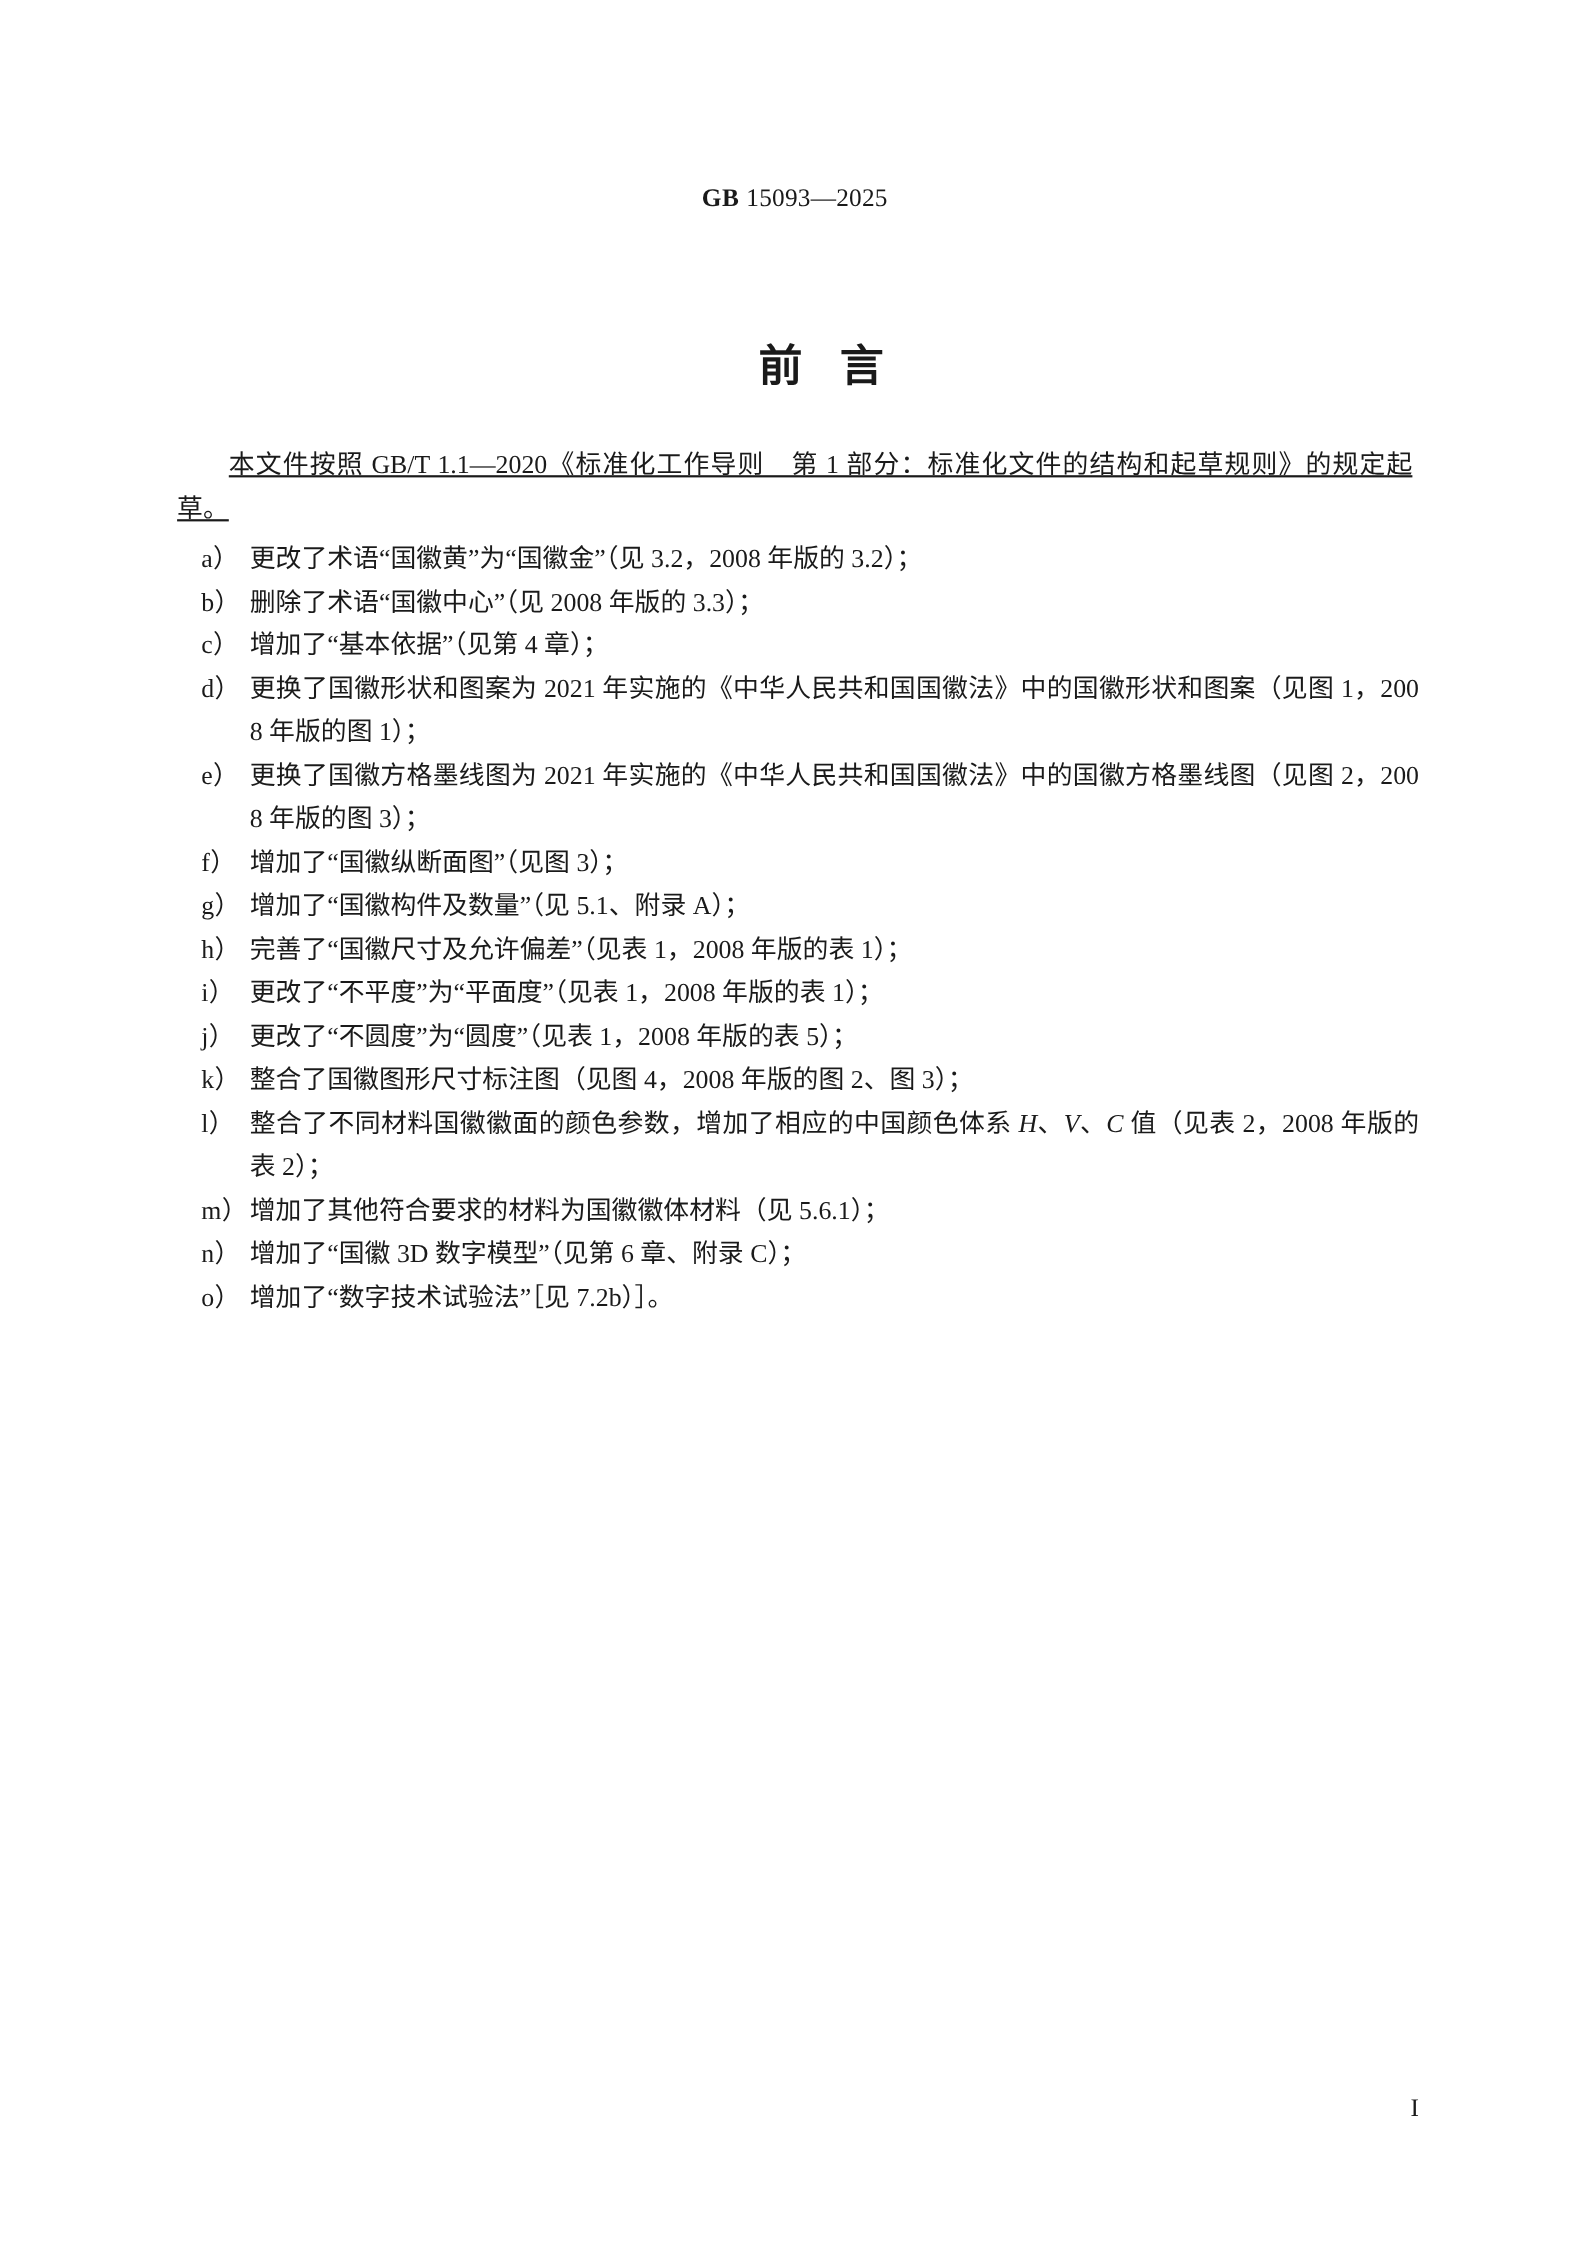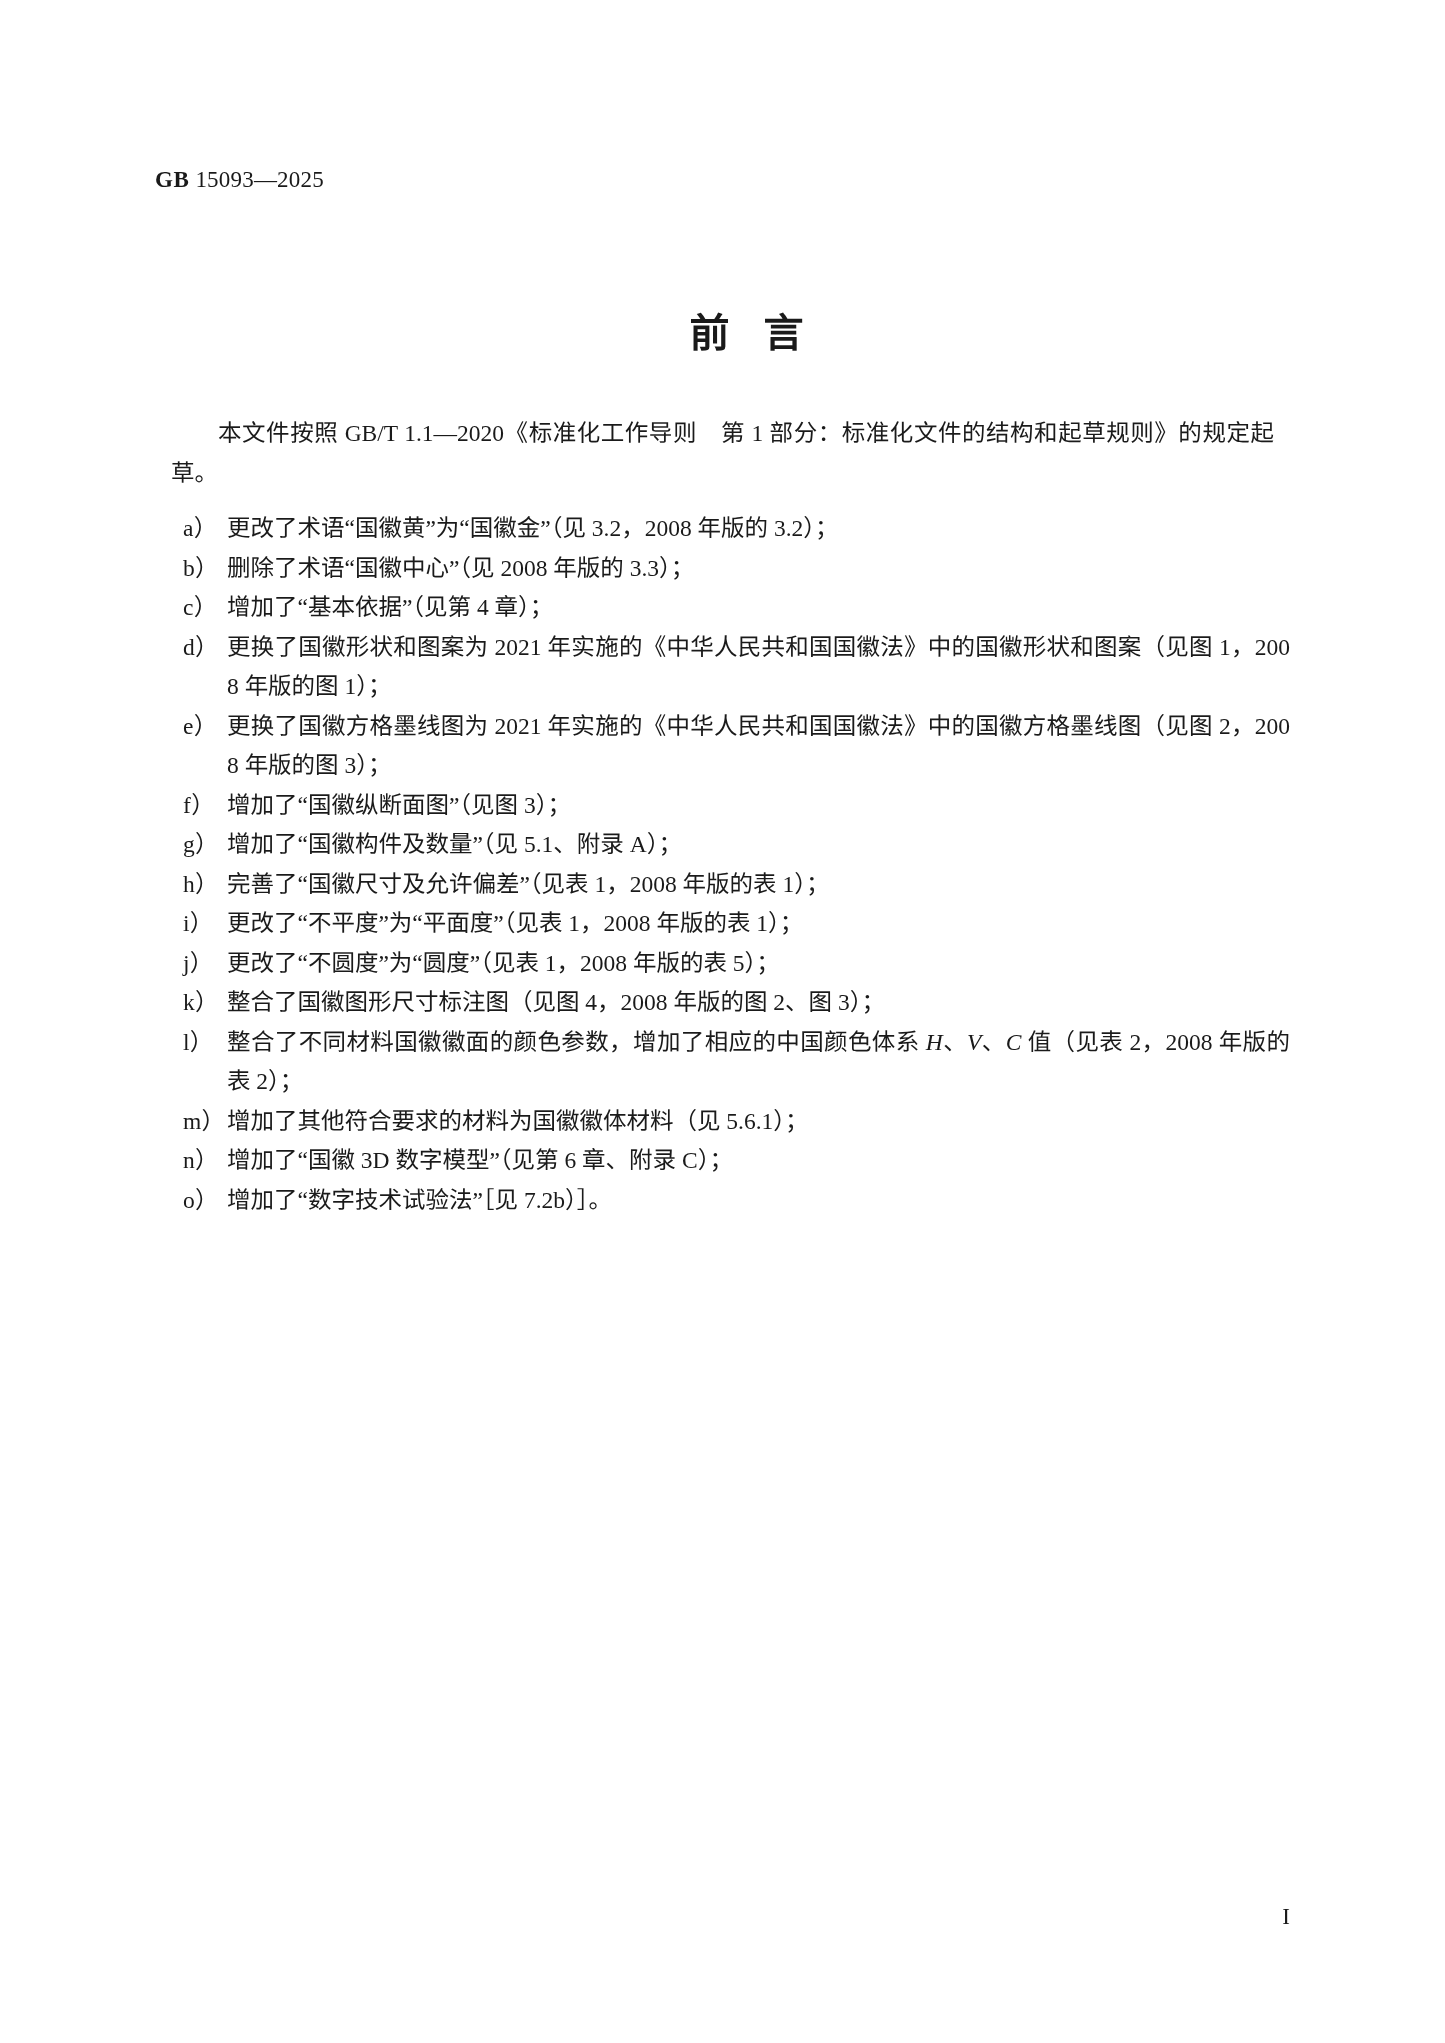--- a/index.html
+++ b/index.html
@@ -20,21 +20,21 @@
     overflow: hidden;
     box-sizing: border-box;
   }
 
   
   .page-header {
     position: absolute;
     top: 168px;
     left: 155px;
     right: 155px;
-    text-align: left;
+    text-align: center;
     font-size: 23px;
     line-height: 1;
     letter-spacing: 0.4px;
     white-space: nowrap;
   }
   .page-header .std-code {
     font-weight: bold;
     letter-spacing: 0.5px;
   }
   .page-header .std-number {
@@ -62,25 +62,26 @@
   .body-block {
     position: absolute;
     top: 398px;
     left: 155px;
     width: 1135px;
     font-size: 23.5px;
     line-height: 39.5px;
   }
 
   p.para {
-    margin: 16px;
+    margin: 6px;
     text-indent: 2em;
     text-align: justify;
     text-justify: inter-ideograph;
     word-break: break-all;
+    text-decoration: underline;
   }
   p.para.noindent {
     text-indent: 0;
   }
 
   
   ol.lettered {
     list-style: none;
     margin: 0;
     padding: 0;

